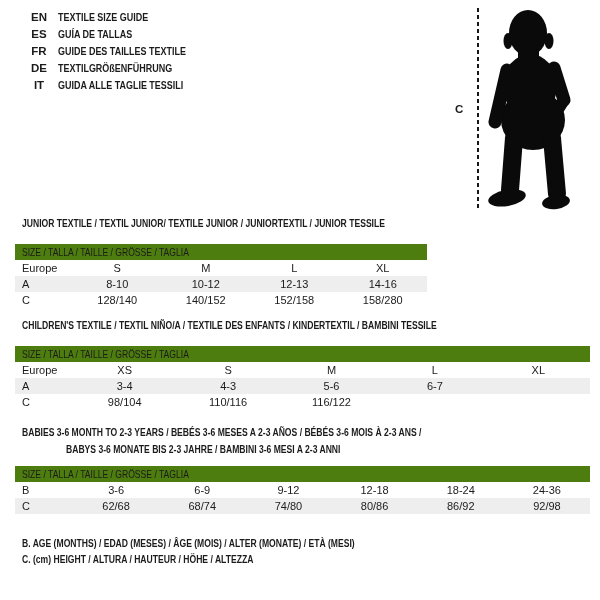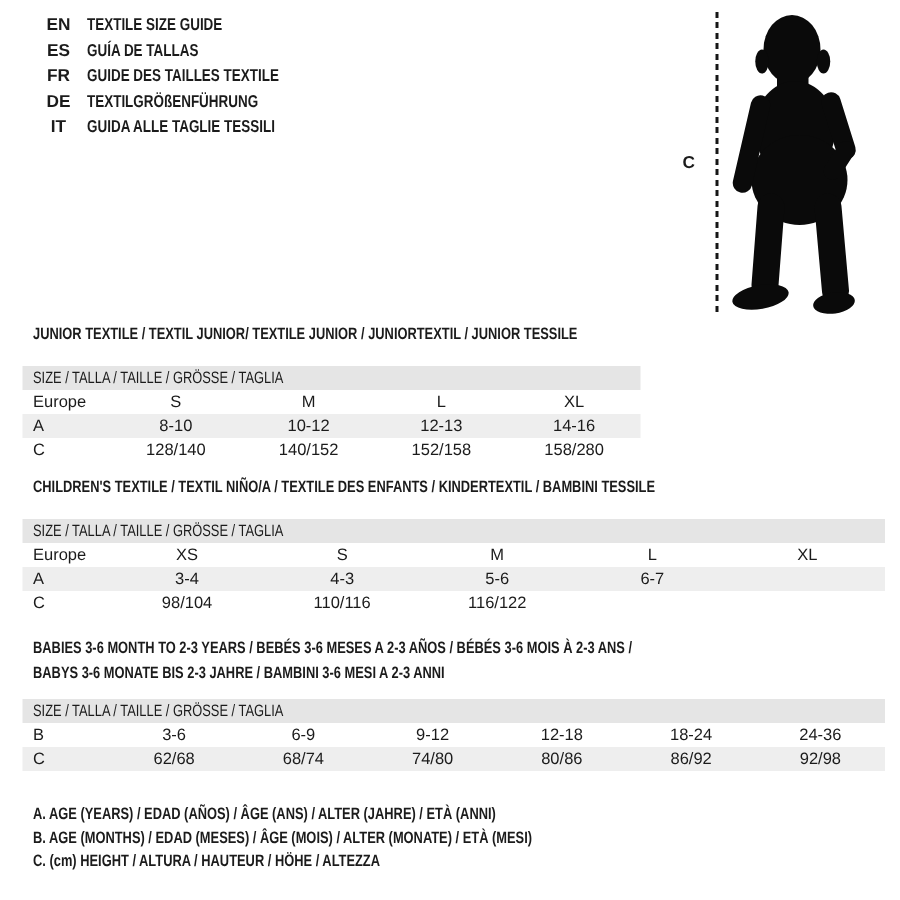--- a/index.html
+++ b/index.html
@@ -14,25 +14,25 @@
   .lang-row{display:flex;line-height:17px;font-size:11.5px;font-weight:bold;text-align:center;}
   .lang-code{width:38px;flex:0 0 38px;}
   
   .dash-line{position:absolute;left:477px;top:8px;width:2px;height:200px;
     background:repeating-linear-gradient(to bottom,#161616 0 4px,transparent 4px 7px);}
   .c-label{position:absolute;left:455px;top:103px;font-size:11.5px;font-weight:bold;}
   .silhouette{position:absolute;left:482px;top:8px;}
   
   .tbl{position:absolute;left:15px;}
   .tbl-title{position:absolute;left:7px;top:0;margin:0;font-size:11px;font-weight:bold;line-height:14px;}
-  .tbl-title.line2{top:17px;}
+  .tbl-title.line2{top:17px;margin-left:44px;}
   .tbl-grid{position:absolute;left:0;width:100%;}
   .t1 .tbl-grid,.t2 .tbl-grid{top:28px;}
   .t3 .tbl-grid{top:41px;}
-  .size-bar{height:16px;line-height:16px;background:#e5e5e5;font-size:11px;padding-left:7px;}
+  .size-bar{height:16px;line-height:16px;background:#4d7c0f;font-size:11px;padding-left:7px;}
   .trow{display:grid;height:16px;line-height:16px;font-size:11px;}
   .t1 .trow{grid-template-columns:58px repeat(4,1fr);}
   .t2 .trow{grid-template-columns:58px repeat(5,1fr);}
   .t3 .trow{grid-template-columns:58px repeat(6,1fr);}
   .trow.shaded{background:#eeeeee;}
   .rlabel{padding-left:7px;text-align:left;}
   .cell{text-align:center;}
   
   .footnotes{position:absolute;left:22px;top:536px;}
   .footnote{font-size:11px;font-weight:bold;line-height:15.5px;}
@@ -165,16 +165,15 @@
       <span class="cell">68/74</span>
       <span class="cell">74/80</span>
       <span class="cell">80/86</span>
       <span class="cell">86/92</span>
       <span class="cell">92/98</span>
     </div>
   </div>
 </section>
 
 <div class="footnotes">
-  <div class="footnote"><span class="cond">A. AGE (YEARS) / EDAD (AÑOS) / ÂGE (ANS) / ALTER (JAHRE) / ETÀ (ANNI)</span></div>
   <div class="footnote"><span class="cond">B. AGE (MONTHS) / EDAD (MESES) / ÂGE (MOIS) / ALTER (MONATE) / ETÀ (MESI)</span></div>
   <div class="footnote"><span class="cond">C. (cm) HEIGHT / ALTURA / HAUTEUR / HÖHE / ALTEZZA</span></div>
 </div>
 
 </body></html>

